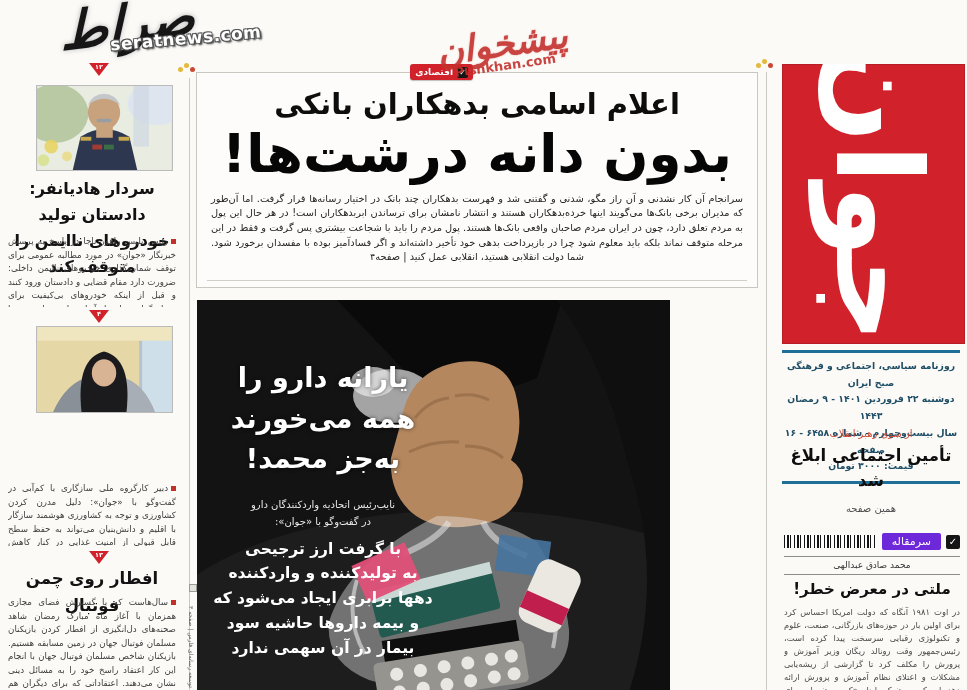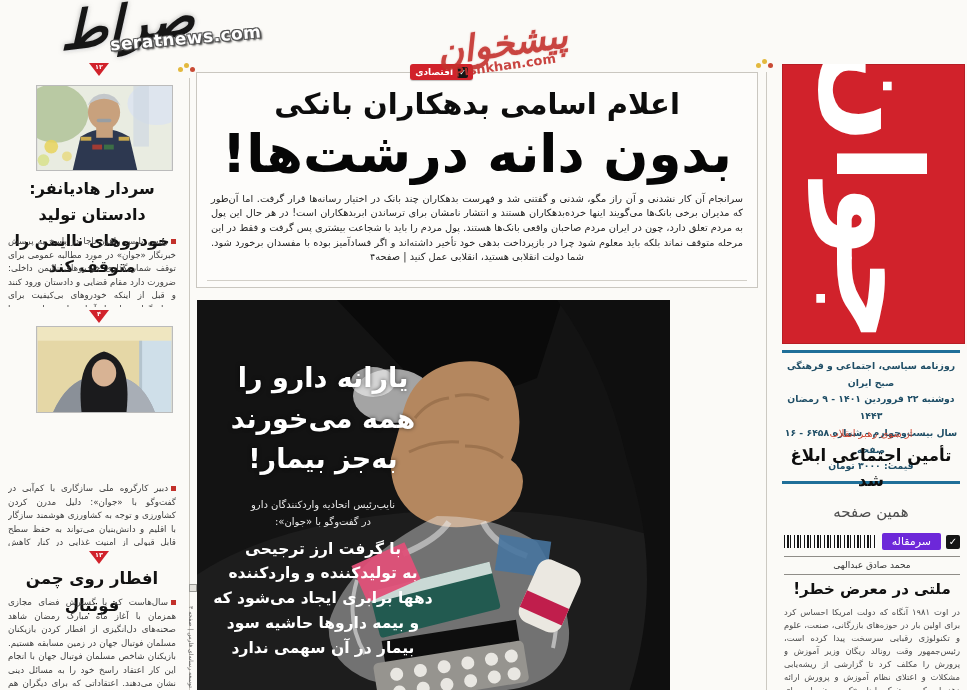--- a/index.html
+++ b/index.html
@@ -73,21 +73,21 @@
   .javan-logo { left:782px; top:64px; width:183px; height:280px; background:#d1222b; overflow:hidden;
                 box-shadow:0 0 0 1px #b71d25 inset; }
   .javan-word { position:absolute; left:-48px; top:48px; width:279px; height:183px; transform:rotate(90deg);
                 color:#fff; font-size:118px; font-weight:bold; text-align:center; line-height:175px; }
   .info-box { left:782px; top:350px; width:178px; text-align:center; }
   .rule-blue { height:3px; background:#1f6f99; }
   .info-lines { padding:5px 0 6px; font-size:9.3px; line-height:1.8; color:#1f4e66; font-weight:bold; }
   .leader-eyebrow { left:782px; top:428px; width:178px; text-align:center; font-size:10px; color:#cd4a37; }
   .leader-title { left:782px; top:444px; width:178px; text-align:center; font-size:16.5px; font-weight:bold;
                   color:#0e0e0e; line-height:1.5; }
-  .leader-note { left:782px; top:503px; width:178px; text-align:center; font-size:15px; color:#4e4e4e; }
+  .leader-note { left:782px; top:503px; width:178px; text-align:center; font-size:10px; color:#4e4e4e; }
   .ed-row { left:784px; top:534px; width:176px; height:15px; display:flex; align-items:center; gap:5px; direction:rtl; }
   .ed-tag { background:#6d28d9; color:#fff; font-size:11px; font-weight:normal; border-radius:2px;
             padding:1.5px 10px 2.5px; }
   .barcode { flex:1; height:13px;
              background:repeating-linear-gradient(90deg,#141414 0 1px,#fdfdfd 1px 3px,#141414 3px 5px,#fdfdfd 5px 6px,#141414 6px 7px,#fdfdfd 7px 10px); }
   .hline { left:784px; width:176px; height:1px; background:#8f8d88; }
   .ed-author { left:784px; top:560px; width:176px; text-align:center; font-size:9px; color:#333; }
   .ed-title { left:784px; top:580px; width:176px; text-align:center; font-size:15px; font-weight:bold; color:#101010; }
   .ed-body { left:784px; top:606px; width:176px; height:84px; overflow:hidden; font-size:8.4px; line-height:1.55;
              color:#4a4a4a; text-align:justify; }
@@ -231,21 +231,21 @@
           <circle cx="248" cy="384" r="6.5" fill="#e9e7e2"></circle>
           <circle cx="272" cy="384" r="6.5" fill="#e9e7e2"></circle>
           <circle cx="296" cy="384" r="6.5" fill="#e9e7e2"></circle>
           <circle cx="316" cy="384" r="6.5" fill="#e9e7e2"></circle>
       </g>
     </svg>
     <div class="photo-text">
       <div class="photo-hl">
         <div>یارانه دارو را</div>
         <div>همه می‌خورند</div>
-        <div>به‌جز بیمار!</div>
+        <div>به‌جز محمد!</div>
       </div>
       <div class="photo-src">
         <div>نایب‌رئیس اتحادیه واردکنندگان دارو</div>
         <div>در گفت‌وگو با «جوان»:</div>
       </div>
       <div class="photo-deck">
         <div>با گرفت ارز ترجیحی</div>
         <div>به تولیدکننده و واردکننده</div>
         <div>دهها برابری ایجاد می‌شود که</div>
         <div>و بیمه داروها حاشیه سود</div>

